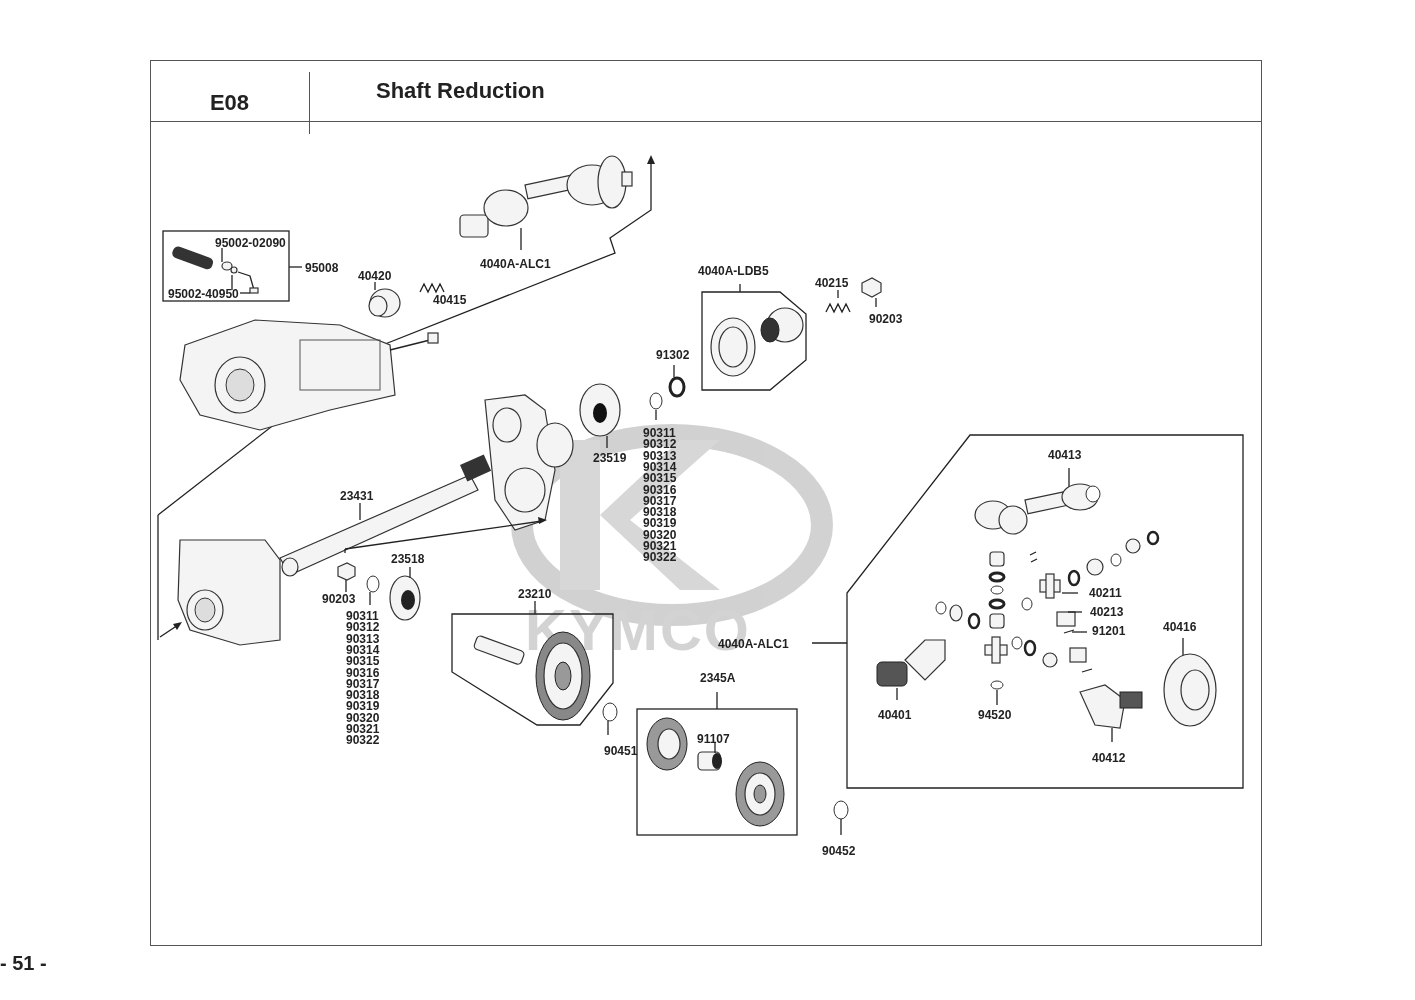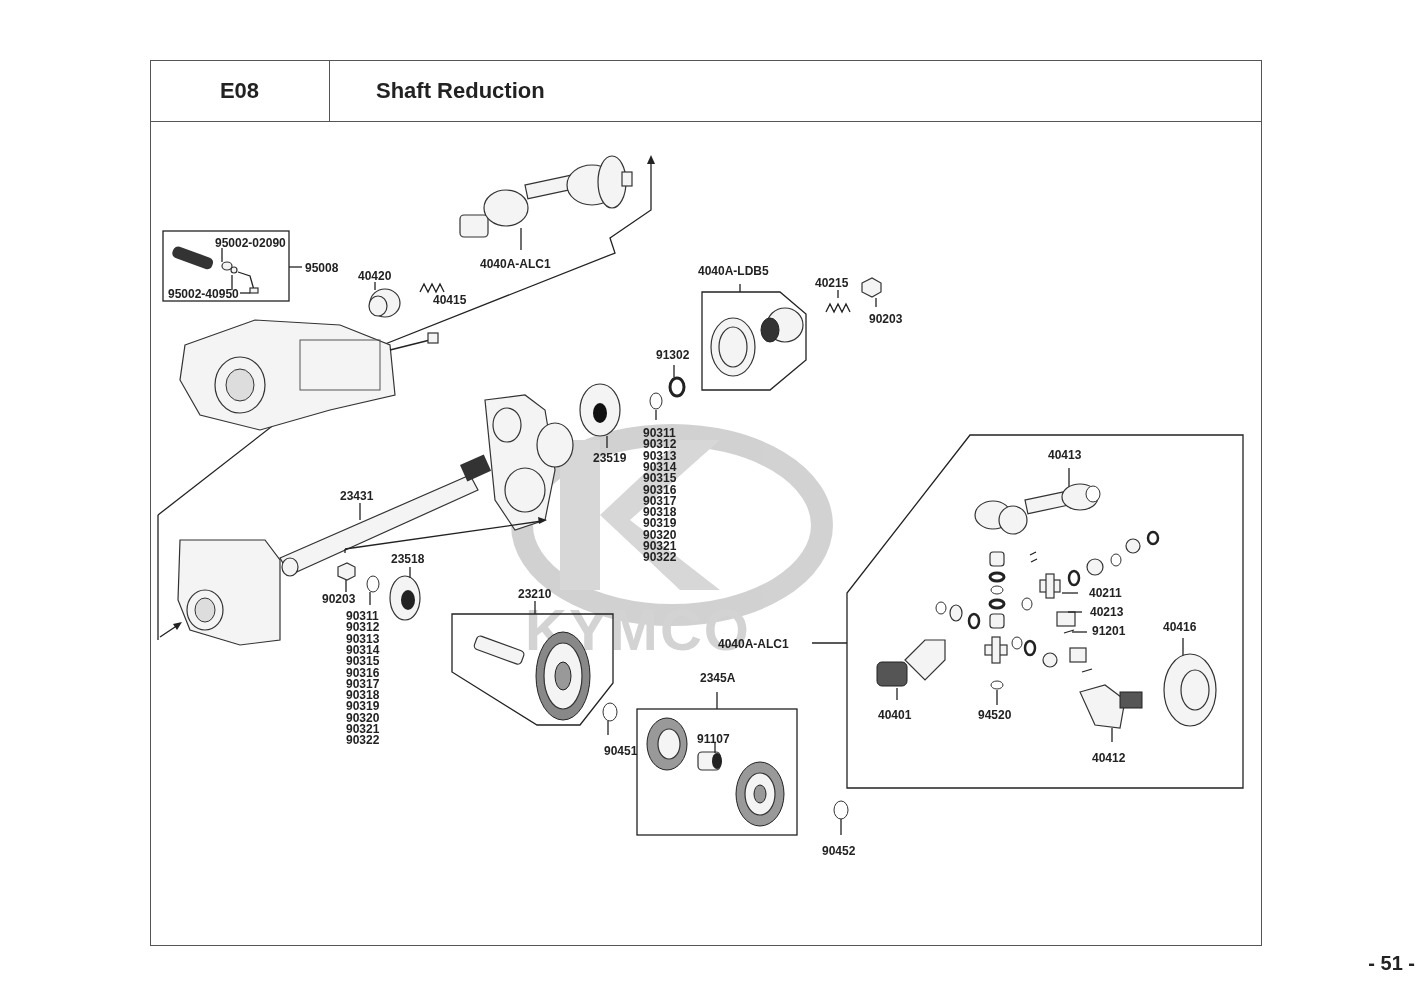--- a/index.html
+++ b/index.html
@@ -1,21 +1,21 @@
 <!DOCTYPE html>
 <html><head>
 <meta charset="utf-8">
 <style>
   html, body { margin:0; padding:0; background:#fff; }
   body { width:1415px; height:1000px; position:relative; overflow:hidden; font-family:"Liberation Sans", sans-serif; color:#222; }
   .frame { position:absolute; left:150px; top:60px; width:1112px; height:886px; border:1.5px solid #555; box-sizing:border-box; }
   .header-divider { position:absolute; left:150px; top:121px; width:1112px; height:0; border-top:1.5px solid #555; }
-  .code-cell { position:absolute; left:150px; top:60px; width:180px; height:62px; border-right:1.5px solid #555; box-sizing:border-box; display:flex; align-items:center; justify-content:center; font-weight:bold; font-size:22px; }
+  .code-cell { position:absolute; left:150px; top:72px; width:160px; height:62px; border-right:1.5px solid #555; box-sizing:border-box; display:flex; align-items:center; justify-content:center; font-weight:bold; font-size:22px; }
   .title { position:absolute; left:360px; top:78px; font-weight:bold; font-size:22px;margin-left:16px; }
-  .page-num { position:absolute; left:0; width:1415px; top:952px; text-align:right; font-weight:bold; font-size:20px; }
+  .page-num { position:absolute; left:0; width:1415px; top:952px; text-align:left; font-weight:bold; font-size:20px; }
   svg#diagram { position:absolute; left:0; top:0; }
   .lbl { font-family:"Liberation Sans", sans-serif; font-weight:bold; font-size:12px; fill:#222; }
   .ln { stroke:#222; stroke-width:1.3; fill:none; }
   .part { stroke:#333; stroke-width:1.2; fill:#f4f4f4; }
   .dark { fill:#333; stroke:#222; }
 </style>
 </head>
 <body>
 
 <div class="frame"></div>

